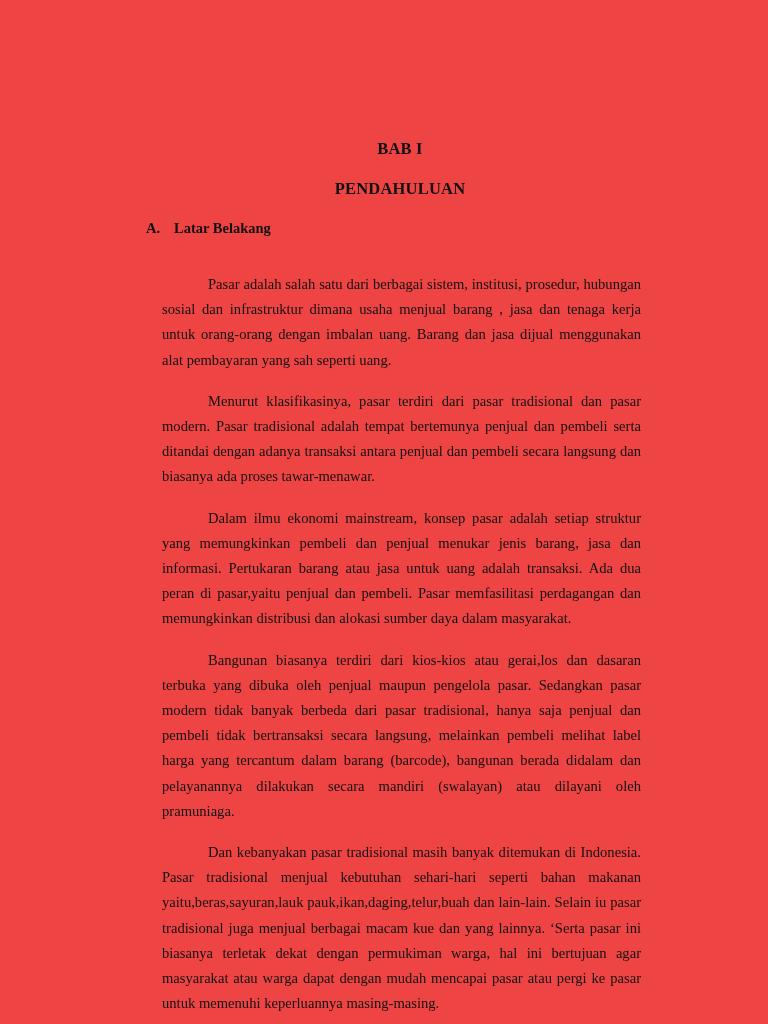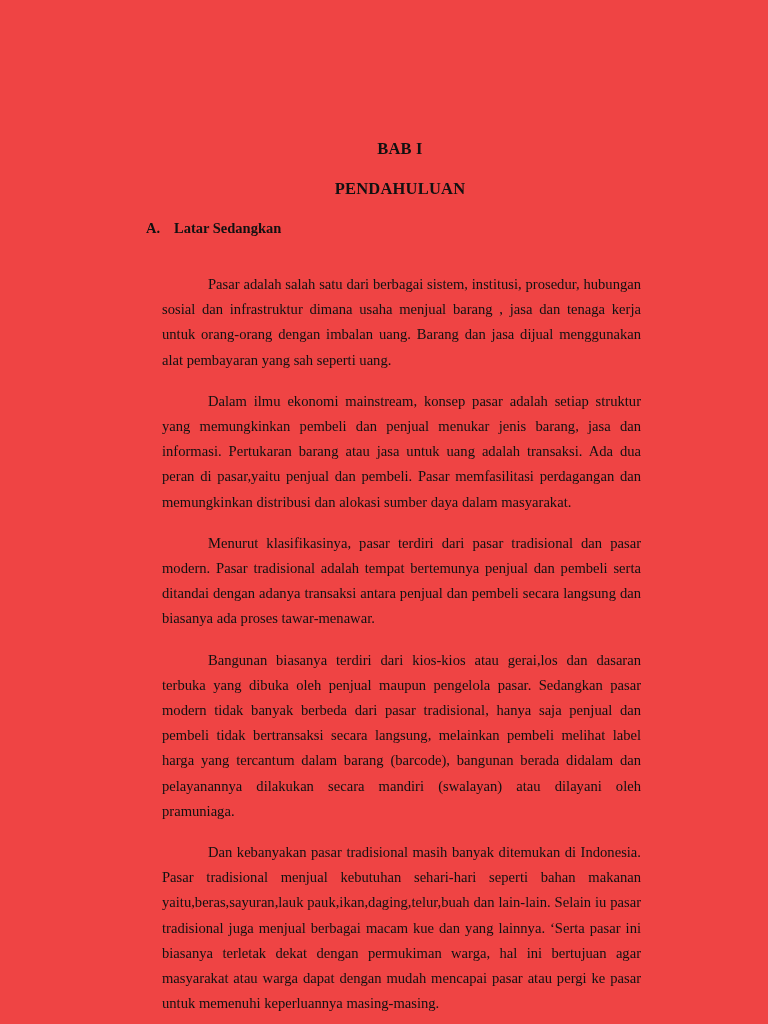--- a/index.html
+++ b/index.html
@@ -32,23 +32,23 @@
   }
 </style>
 </head>
 <body>
 
 <div class="page">
   <div class="chapter" id="ch-num">BAB I</div>
   <div class="chapter" id="ch-title">PENDAHULUAN</div>
 
   <div class="section">
-    <span class="sec-letter">A.</span><span>Latar Sedangkan</span>
+    <span class="sec-letter">A.</span><span>Latar Belakang</span>
   </div>
 
   <div class="body">
     <p>Pasar adalah salah satu dari berbagai sistem, institusi, prosedur, hubungan sosial dan infrastruktur dimana usaha menjual barang , jasa dan tenaga kerja untuk orang-orang dengan imbalan uang. Barang dan jasa dijual menggunakan alat pembayaran yang sah seperti uang.</p>
+    <p>Menurut klasifikasinya, pasar terdiri dari pasar  tradisional dan pasar modern. Pasar tradisional adalah tempat bertemunya penjual dan pembeli serta ditandai dengan adanya transaksi antara penjual dan pembeli secara langsung dan biasanya ada proses tawar-menawar.</p>
     <p>Dalam ilmu ekonomi mainstream, konsep pasar adalah setiap struktur yang memungkinkan pembeli dan penjual menukar jenis barang, jasa dan informasi. Pertukaran barang atau jasa untuk uang adalah transaksi. Ada dua peran di pasar,yaitu penjual dan pembeli. Pasar memfasilitasi perdagangan dan memungkinkan distribusi dan alokasi sumber daya dalam masyarakat.</p>
-    <p>Menurut klasifikasinya, pasar terdiri dari pasar  tradisional dan pasar modern. Pasar tradisional adalah tempat bertemunya penjual dan pembeli serta ditandai dengan adanya transaksi antara penjual dan pembeli secara langsung dan biasanya ada proses tawar-menawar.</p>
     <p>Bangunan biasanya terdiri dari kios-kios atau gerai,los dan dasaran terbuka yang dibuka oleh penjual maupun pengelola pasar. Sedangkan pasar modern tidak banyak berbeda dari pasar tradisional, hanya saja penjual dan pembeli tidak bertransaksi secara langsung, melainkan pembeli melihat label harga yang tercantum dalam barang (barcode), bangunan berada didalam dan pelayanannya dilakukan secara mandiri (swalayan) atau dilayani oleh pramuniaga.</p>
     <p>Dan kebanyakan pasar tradisional masih banyak ditemukan di Indonesia. Pasar tradisional menjual kebutuhan sehari-hari seperti bahan makanan yaitu,beras,sayuran,lauk pauk,ikan,daging,telur,buah dan lain-lain. Selain iu pasar tradisional juga menjual berbagai macam kue  dan yang lainnya. ‘Serta pasar ini biasanya terletak dekat dengan permukiman warga, hal ini bertujuan agar masyarakat atau warga dapat dengan mudah mencapai pasar atau pergi ke pasar untuk memenuhi keperluannya masing-masing.</p>
   </div>
 </div>
 
 </body></html>

